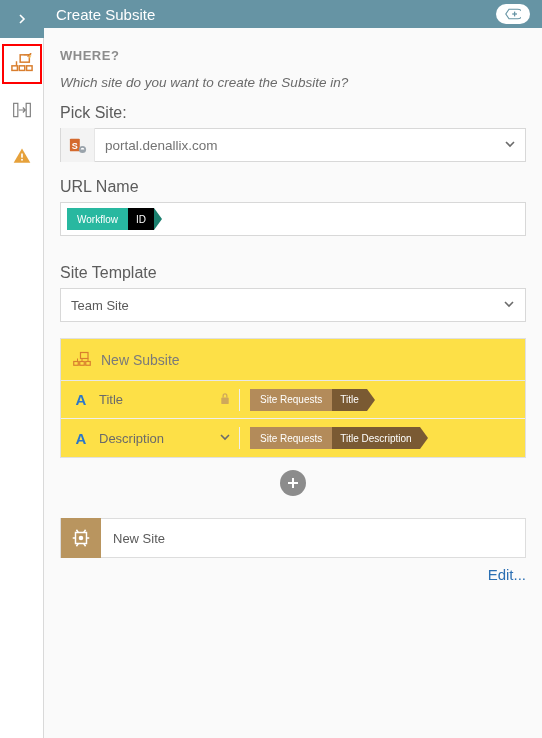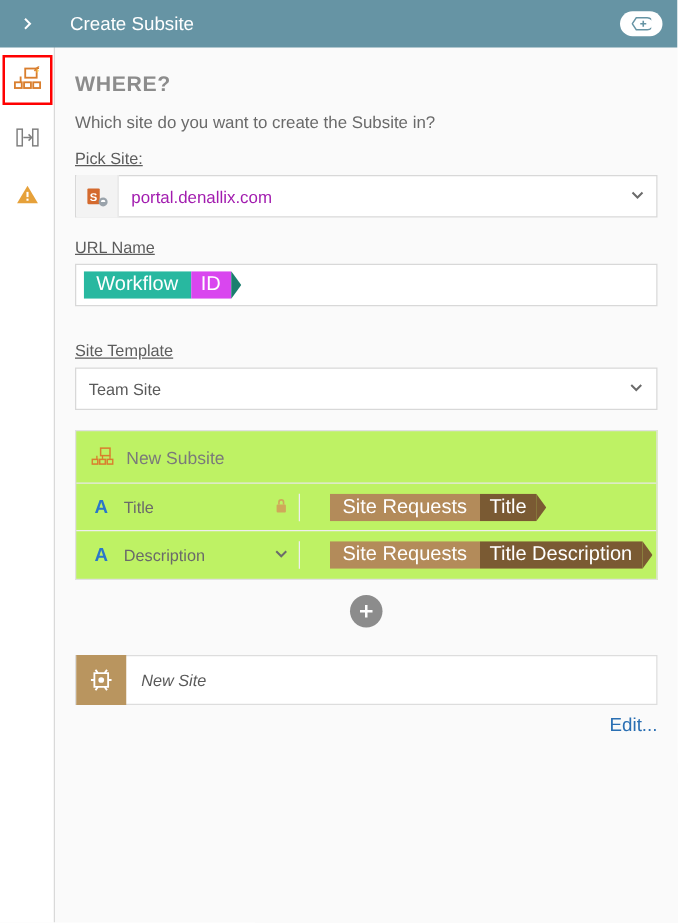--- a/index.html
+++ b/index.html
@@ -37,117 +37,117 @@
     align-items: center;
     justify-content: center;
     margin-top: 6px;
   }
   .side-item.active {
     border: 2px solid #ff0000;
     background: #fff;
   }
   .main { flex: 1; display: flex; flex-direction: column; background: #fafafa; }
   .header {
-    height: 38px;
+    height: 28px;
     background: #6694a4;
     color: #fff;
     display: flex;
     align-items: center;
     padding: 0 12px;
     font-size: 15px;
     font-weight: 500;
     justify-content: space-between;
   }
   .header-actions { display:flex; gap:6px; align-items:center;}
   .tag-btn {
     background:#fff; border-radius:14px; width:34px; height:20px;
     display:flex; align-items:center; justify-content:center;
     color:#6694a4; cursor:pointer; font-size:14px;
   }
   .content { padding: 20px 16px 16px 16px; overflow-y:auto; height:calc(100% - 38px);}
   .section-label {
-    font-size: 17px;
+    font-size: 13px;
     color: #8c8c8c;
     font-weight: 600;
     letter-spacing: 0.5px;
     margin-bottom: 12px;
   }
-  .help-text { color:#6a6a6a; margin-bottom:14px; font-size:13.5px;}
-  .field-label { color:#5c5c5c; margin-bottom:6px; font-size:13px;text-decoration:underline;}
+  .help-text { color:#6a6a6a; margin-bottom:14px; font-size:13.5px;font-style:italic;}
+  .field-label { color:#5c5c5c; margin-bottom:6px; font-size:16px;}
   .picker {
     display: flex;
     align-items:center;
     border: 1px solid #d8d8d8;
     background: #fff;
     height: 34px;
     margin-bottom: 16px;
   }
   .picker-icon {
     width: 34px;
     height: 34px;
     display:flex;
     align-items:center;
     justify-content:center;
     border-right:1px solid #e6e6e6;
     background:#f3f3f3;
   }
-  .picker-value { flex:1; padding:0 10px; color:#a21caf; font-size:13.5px;}
+  .picker-value { flex:1; padding:0 10px; color:#737373; font-size:13.5px;}
   .picker-caret { width:30px; text-align:center; color:#777; font-size:11px;}
   .token-row {
     border: 1px solid #d8d8d8;
     background:#fff;
     min-height: 34px;
     display:flex;
     align-items:center;
     padding: 4px 6px;
     margin-bottom: 28px;
   }
   .token {
-    display:flex; align-items:center; height:22px; font-size:16px;
+    display:flex; align-items:center; height:22px; font-size:10px;
     color:#fff; overflow:hidden;
   }
   .token-left {
     background:#28b8a0; padding:0 10px; height:100%;
     display:flex; align-items:center; font-weight:500;
   }
   .token-right {
-    background:#d946ef; padding:0 8px; height:100%;
+    background:#000000; padding:0 8px; height:100%;
     display:flex; align-items:center; font-weight:500;
   }
   .token-tip {
     width:0; height:0; border-top:11px solid transparent;
     border-bottom:11px solid transparent; border-left:8px solid #1a7f6e;
   }
   .token-tip.brown2 { border-left-color:#7a5a33; }
   .token.brown .token-left { background:#b38b5a; }
   .token.brown .token-right { background:#a47b4a; }
   .select-box {
     display:flex; align-items:center; border:1px solid #d8d8d8;
     background:#fff; height:34px; padding:4px 10px; margin-bottom:16px;
     justify-content:space-between;
   }
   .props-box {
-    border:1px solid #e0e0e0; background:#bef264;
+    border:1px solid #e0e0e0; background:#fde047;
   }
   .props-head {
     display:flex; align-items:center; gap:10px; height:42px; padding:0 12px;
     border-bottom:1px solid #e7e7e7; color:#7a7a7a; font-size:14px;
   }
   .props-row {
     display:flex; align-items:center; height:38px; border-bottom:1px solid #eee;
   }
   .props-row:last-child{border-bottom:none;}
   .props-label-cell {
     width: 178px; display:flex; align-items:center; gap:10px;
     padding-left:12px; color:#6a6a6a; position:relative;
   }
   .props-lock { position:absolute; right:8px; color:#c7a85c;}
   .props-caret { position:absolute; right:8px; color:#777; font-size:11px;}
   .props-value-cell {
-    flex:1; display:flex; align-items:center; padding-left:24px;
+    flex:1; display:flex; align-items:center; padding-left:10px;
     border-left:1px solid #eee;
   }
   .add-row {
     display:flex; justify-content:center; align-items:center; padding:12px 0 22px 0;
   }
   .add-btn {
     width:26px; height:26px; border-radius:50%; background:#8c8c8c;
     display:flex; align-items:center; justify-content:center; color:#fff;
     cursor:pointer; font-size:18px;
   }
@@ -156,21 +156,21 @@
     cursor:pointer;
   }
   .ref-box {
     display:flex; align-items:center; border:1px solid #ddd; background:#fff;
     height:40px;
   }
   .ref-icon {
     width:40px; height:40px; background:#b9955f; display:flex;
     align-items:center; justify-content:center;
   }
-  .ref-text { padding:0 12px; color:#5a5a5a;font-style:italic;}
+  .ref-text { padding:0 12px; color:#5a5a5a;}
   .a-icon { color:#2a77c9; font-weight:700; font-size:15px; width:16px; text-align:center;}
   .site-ico svg { display:block;}
 </style>
 </head>
 <body>
 
 <div class="layout">
   <div class="sidebar">
     <div class="collapse-tab">
       <svg width="12" height="12" viewBox="0 0 12 12">

